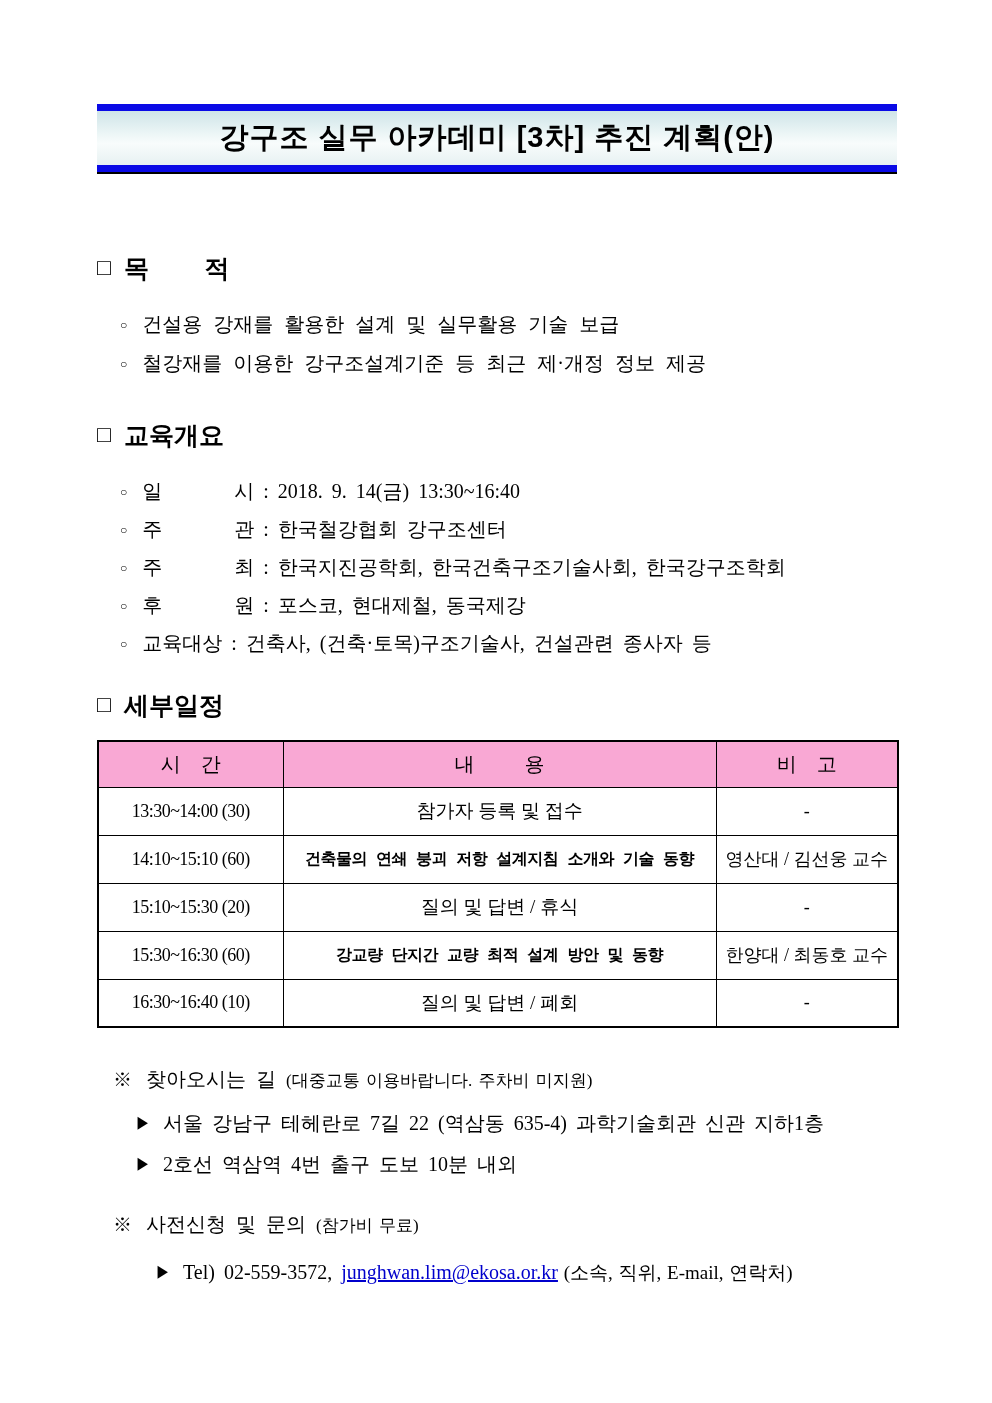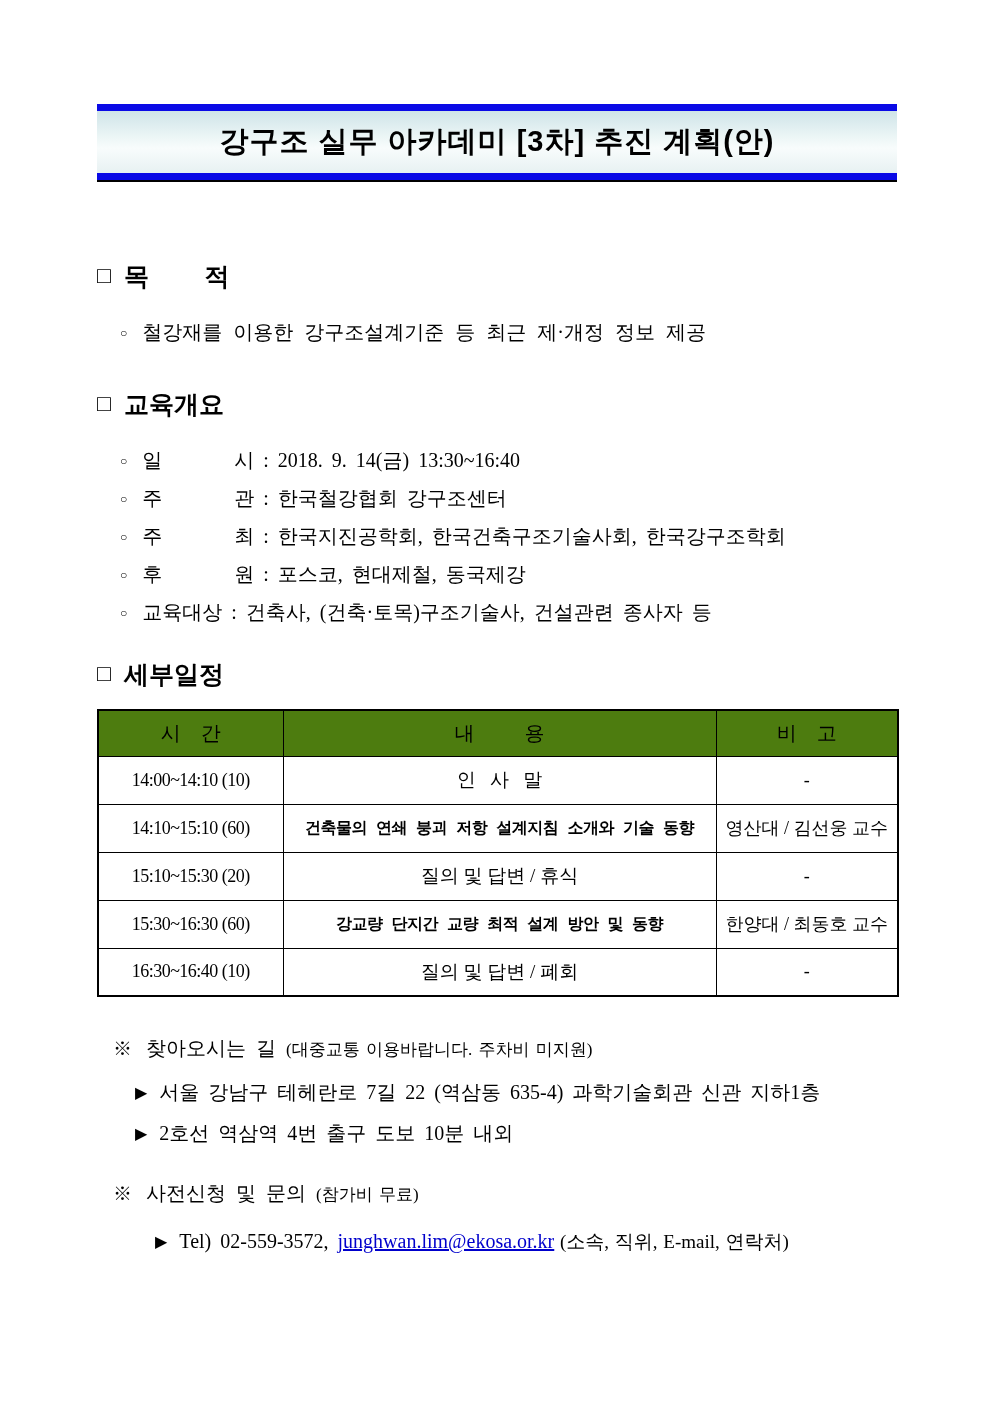--- a/index.html
+++ b/index.html
@@ -7,21 +7,21 @@
   body { font-family:"Liberation Serif","DejaVu Serif",serif; overflow:hidden; }
   .page { position:relative; width:992px; height:1403px; }
   .content { padding:0 95px 0 97px; }
 
   
   .banner-wrap { margin-top:104px; border-bottom:2px solid #000; }
   .banner {
     border-top:7px solid #0a0ae6;
     border-bottom:7px solid #0a0ae6;
     background:linear-gradient(180deg,#cfe4e8 0%,#eef7f7 45%,#f8fcfc 60%,#e7f1f2 100%);
-    height:76px;
+    height:68px;
     display:flex; align-items:center; justify-content:center;
   }
   .banner h1 {
     font-family:"Liberation Sans","DejaVu Sans",sans-serif;
     font-weight:bold; font-size:29px; letter-spacing:1px; white-space:pre;
   }
 
   
   .heading {
     font-family:"Liberation Sans","DejaVu Sans",sans-serif;
@@ -39,33 +39,33 @@
   .ov-item { line-height:37px; font-size:20px; word-spacing:4px; padding-left:23px; white-space:pre; }
   .ov-small { font-size:17px; word-spacing:2px; }
 
   
   .sec-schedule { margin-top:26px; }
   table { border-collapse:collapse; margin-top:18px; width:800px; table-layout:fixed; }
   table, th, td { border:1px solid #000; }
   table { border:2px solid #000; }
   col.c-time { width:185px; } col.c-content { width:433px; } col.c-note { width:182px; }
   th {
-    height:46px; background:#4d7c0f; font-weight:normal; font-size:20px;
+    height:46px; background:#f9a8d4; font-weight:normal; font-size:20px;
     white-space:pre; text-align:center;
   }
   td { height:48px; text-align:center; font-size:19px; white-space:pre; }
   td.t-time { font-size:18px; letter-spacing:-0.5px; }
   td.t-note { font-size:18px; }
   tr.bold-row td.t-content {
     font-family:Liberation Mono, monospace;
     font-weight:bold; font-size:16px; letter-spacing:-0.5px;
   }
 
   
-  .ref-sec { margin-top:38px; }
+  .ref-sec { margin-top:38px;font-family:Liberation Serif, serif; }
   .ref-sec.second { margin-top:26px; }
   .ref-line { font-size:20px; word-spacing:5px; padding-left:16px; }
   .ref-icon { font-size:19px; margin-right:14px; }
   .ref-note { font-size:17px; word-spacing:2px; }
   .arrow-items { margin-top:10px; }
   .arrow-item { line-height:40px; font-size:20px; word-spacing:4px; padding-left:38px; }
   .arrow-item.tel { margin-top:14px; padding-left:58px; }
   .arrow-icon { font-size:16px; margin-right:12px; vertical-align:1px; }
   .small-note { font-size:19px; word-spacing:1px; }
   a.email-link { color:#0000cc; text-decoration:underline; }
@@ -80,20 +80,21 @@
       <div class="banner">
         <h1>강구조 실무 아카데미 [3차] 추진 계획(안)</h1>
       </div>
     </div>
 
     <section class="sec-purpose">
       <div class="heading">
         <span class="sq-icon">□</span><span>목        적</span>
       </div>
       <div class="bullets">
+        <div class="b-item"><span class="circ-icon">○</span><span>건설용 강재를 활용한 설계 및 실무활용 기술 보급</span></div>
         <div class="b-item"><span class="circ-icon">○</span><span>철강재를 이용한 강구조설계기준 등 최근 제·개정 정보 제공</span></div>
       </div>
     </section>
 
     <section class="sec-overview">
       <div class="heading">
         <span class="sq-icon">□</span><span>교육개요</span>
       </div>
       <div class="ov-items">
         <div class="ov-item"><span class="circ-icon">○</span><span>일        시 : 2018. 9. 14(금) 13:30~16:40</span><span class="ov-small"></span></div>
@@ -116,22 +117,22 @@
           </colgroup>
         <thead>
           <tr>
             <th>시    간</th>
             <th>내          용</th>
             <th>비    고</th>
           </tr>
         </thead>
         <tbody>
           <tr>
-            <td class="t-time">14:00~14:10 (10)</td>
-            <td class="t-content">인   사   말</td>
+            <td class="t-time">13:30~14:00 (30)</td>
+            <td class="t-content">참가자 등록 및 접수</td>
             <td class="t-note">-</td>
           </tr>
           <tr class="bold-row">
             <td class="t-time">14:10~15:10 (60)</td>
             <td class="t-content">건축물의 연쇄 붕괴 저항 설계지침 소개와 기술 동향</td>
             <td class="t-note">영산대 / 김선웅 교수</td>
           </tr>
           <tr>
             <td class="t-time">15:10~15:30 (20)</td>
             <td class="t-content">질의 및 답변 / 휴식</td>

